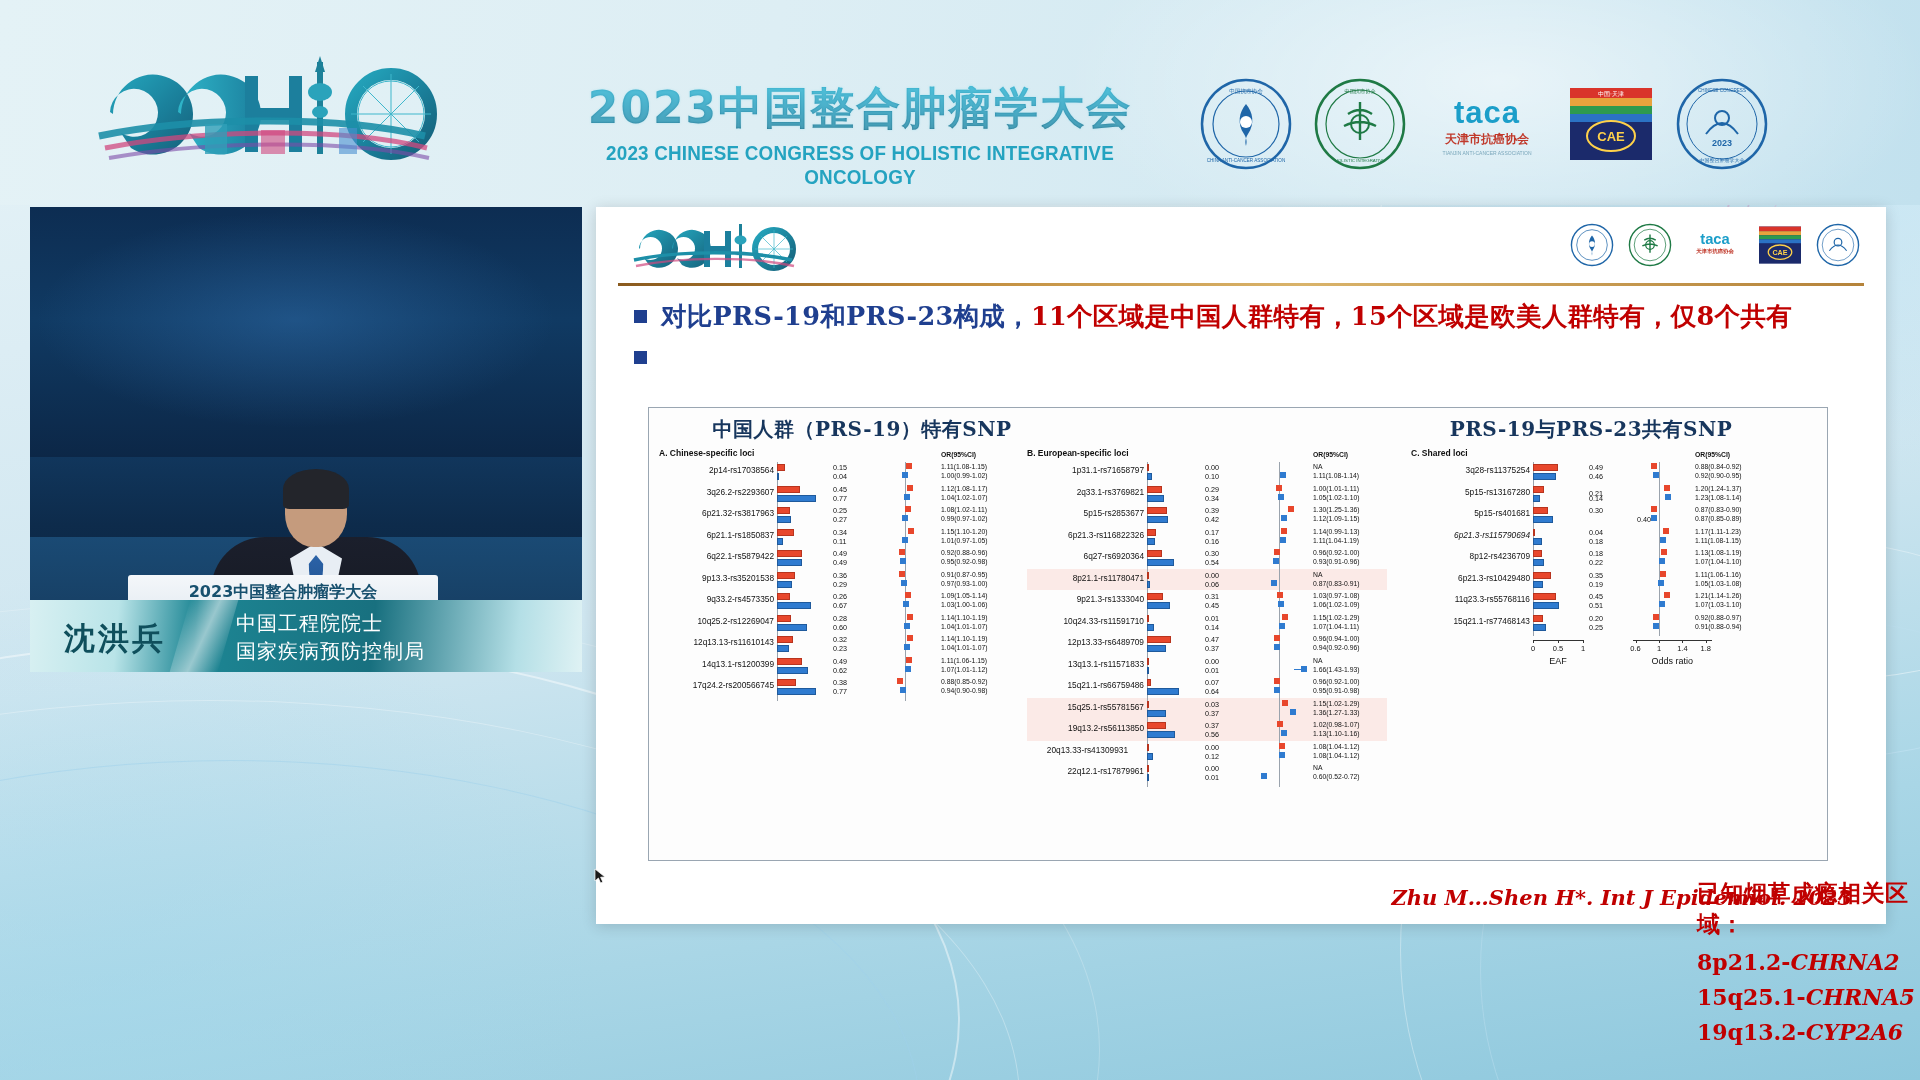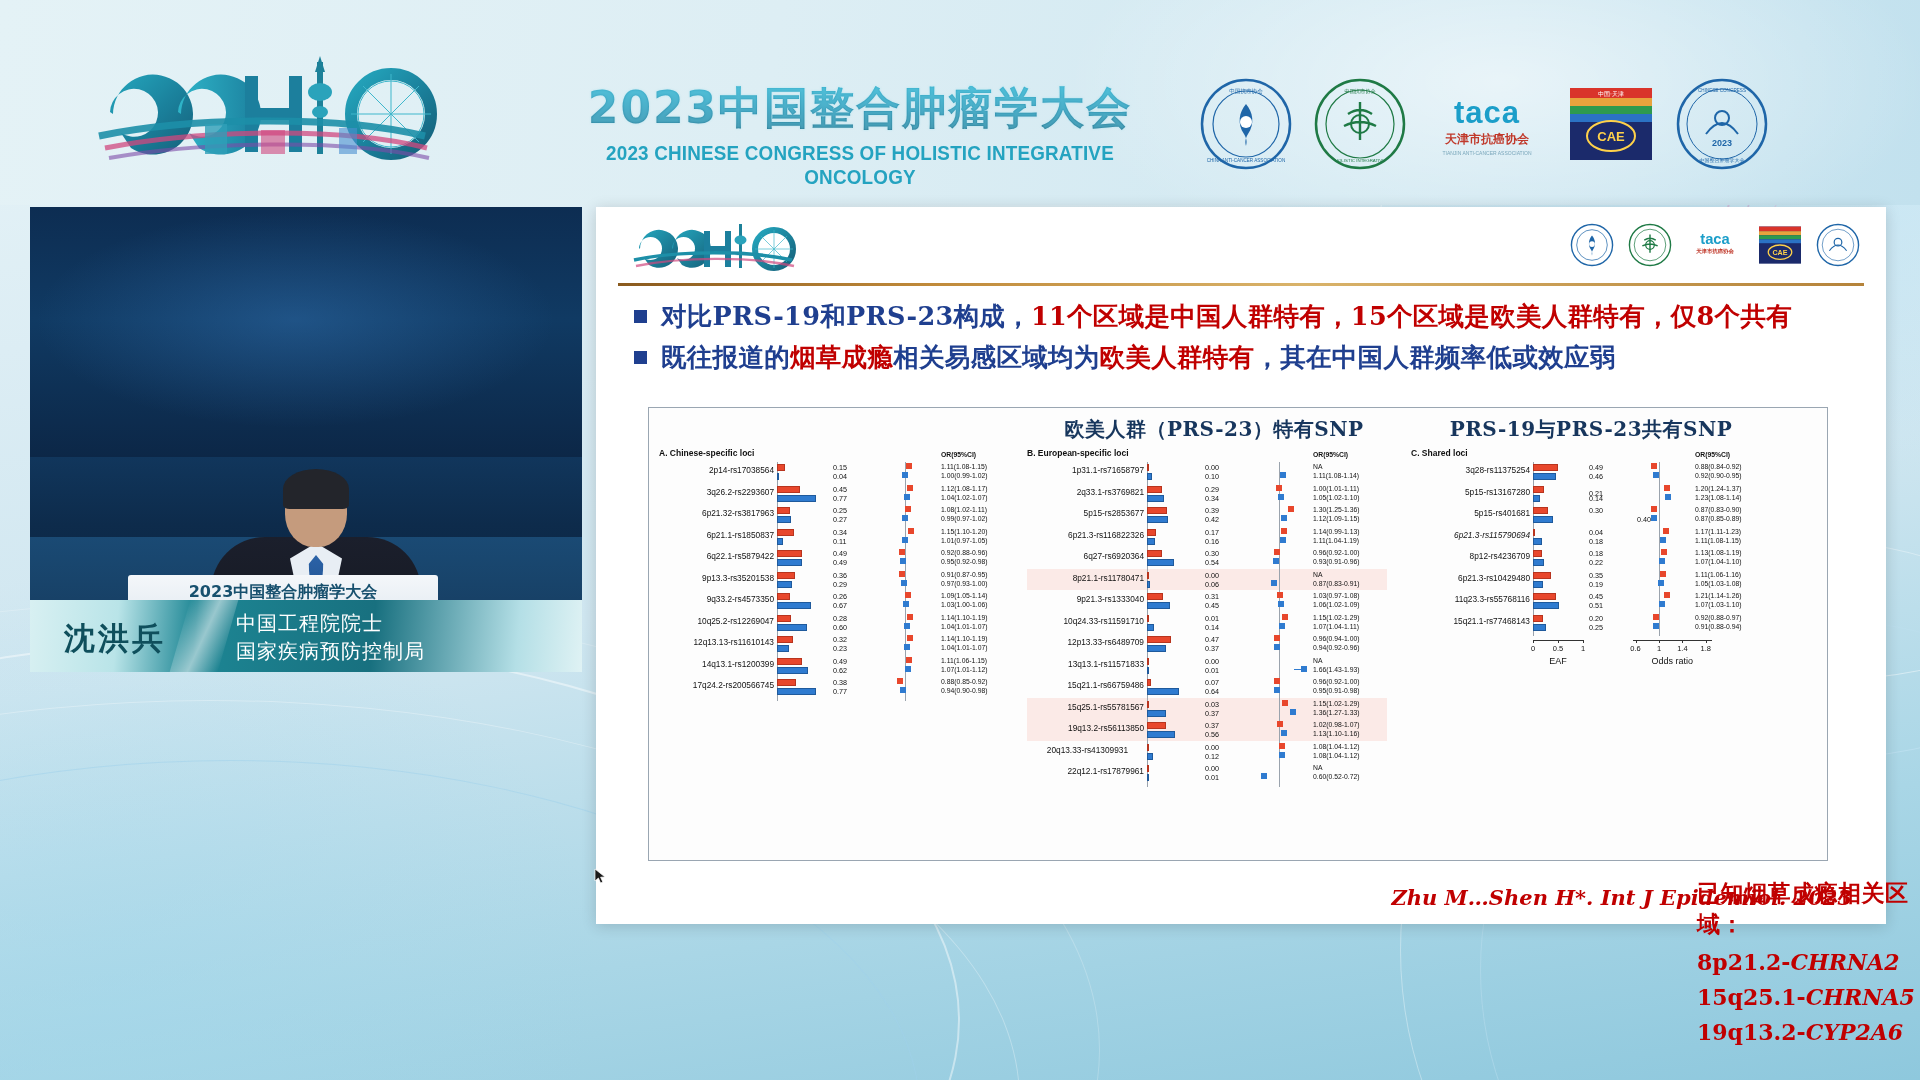--- a/index.html
+++ b/index.html
@@ -476,26 +476,25 @@
 
     <div id="slide-rule"></div>
 
     <div id="bullets">
         <div class="bullet">
           <span class="bsq"></span>
           <span class="btext"><span>对比PRS-19和PRS-23构成，</span><span class="red">11个区域是中国人群特有，15个区域是欧美人群特有，仅8个共有</span></span>
         </div>
         <div class="bullet">
           <span class="bsq"></span>
-          <span class="btext"><span>既往报道的</span><span class="red">烟草成瘾</span><span>相关易感区域均为</span><span class="red">欧美人群特有</span><span>，其在中国人群频率低或效应弱</span></span>
         </div>
       </div>
 
     <div id="figure">
-      <div class="panel-head" id="ph-b">欧美人群（PRS-23）特有SNP</div>
+      <div class="panel-head" id="ph-a">中国人群（PRS-19）特有SNP</div>
       <div class="panel-head" id="ph-c">PRS-19与PRS-23共有SNP</div>
 
       <div class="panel" id="panel-a" style="left:10px; width:350px;">
           <div class="panel-label">A. Chinese-specific loci</div>
           <div style="position: relative; height: 240.5px;">
             <div class="ortext" style="left: 282px; top: -11px; font-weight: bold;">OR(95%CI)</div>
             <div class="eaf-axisline" style="left: 118px; height: 238.5px;"></div>
             <div class="or-axisline" style="left: 246px; height: 238.5px;"></div>
             <div class="forest-row" style="top: 0px; position: absolute; left: 0px; right: 0px;">
               <div class="snp-label" style="right: 235px;">2p14-rs17038564</div>

